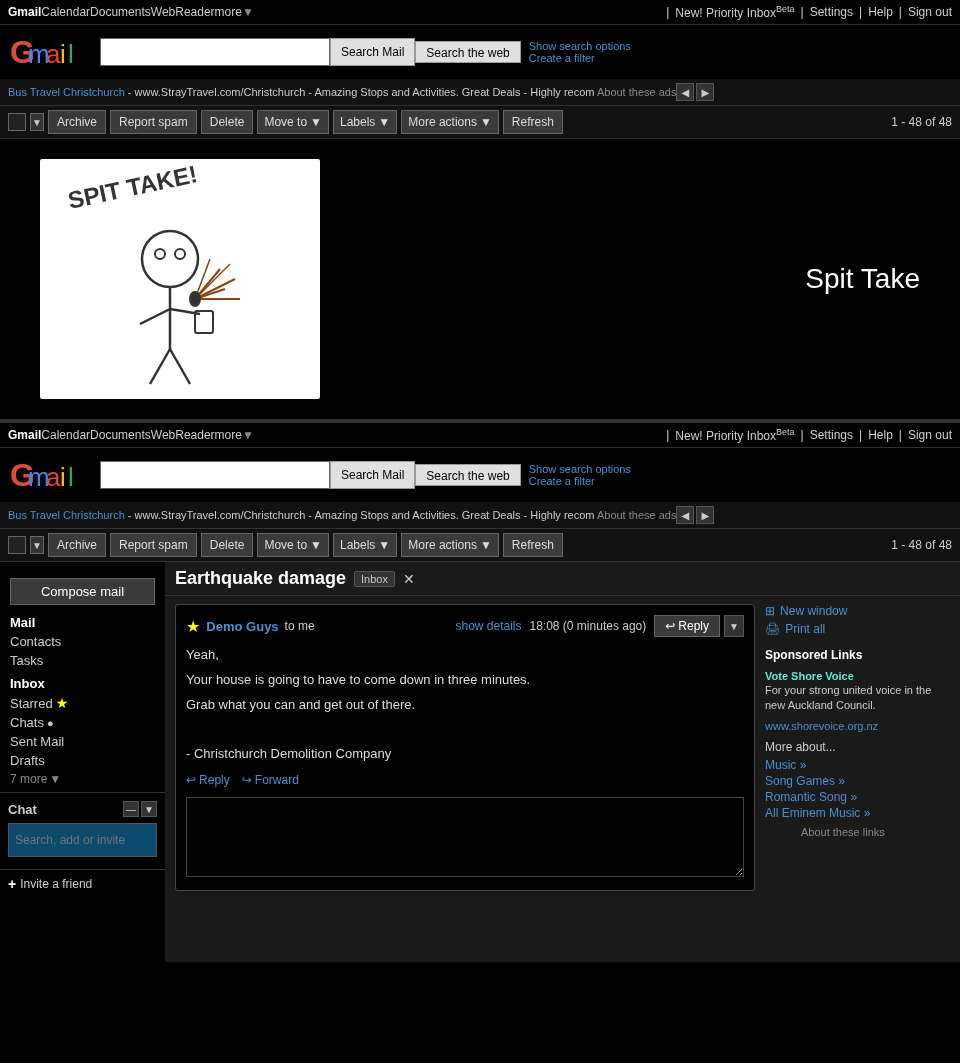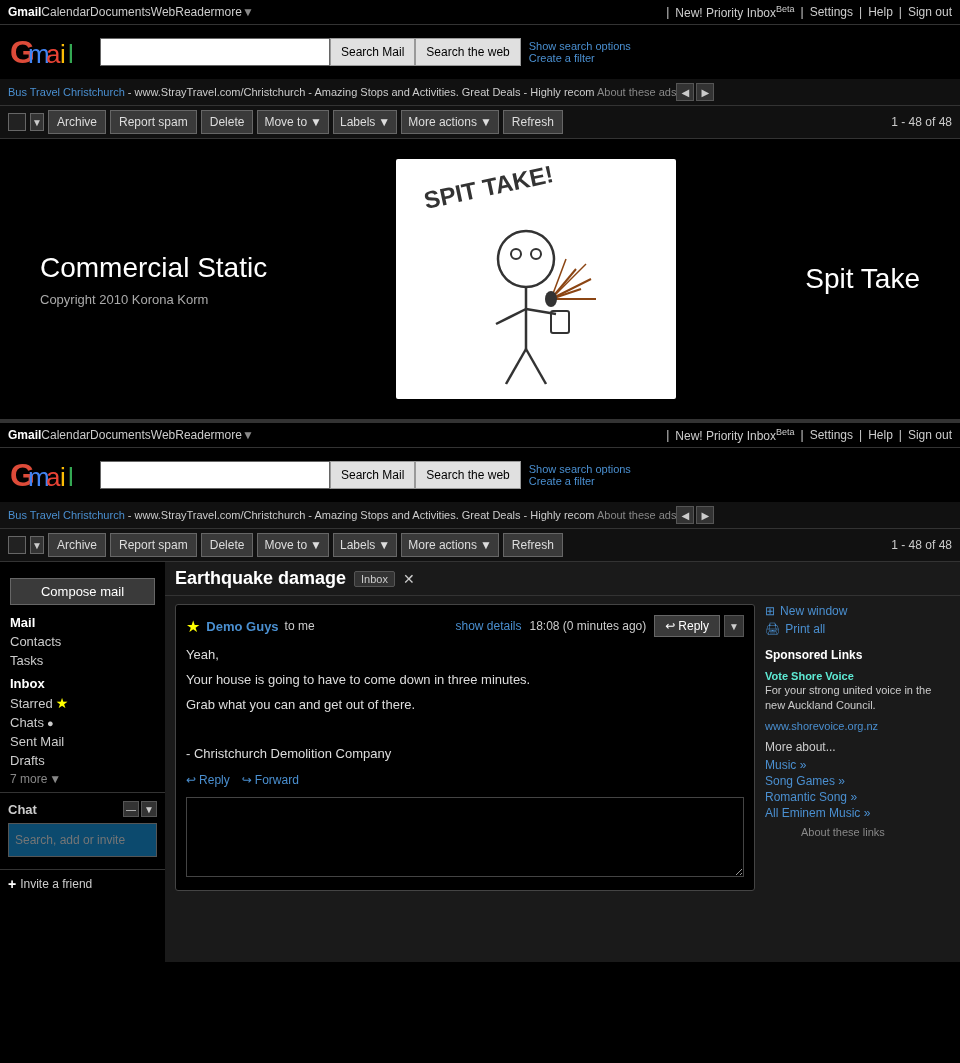--- a/index.html
+++ b/index.html
@@ -48,21 +48,21 @@
       cursor: pointer;
       height: 28px;
     }
     .btn-search-web {
       background: #e0e0e0;
       border: 1px solid #999;
       padding: 4px 10px;
       font-size: 12px;
       color: #000;
       cursor: pointer;
-      height: 28px;
+      height: 22px;
     }
     .search-options { margin-left: 8px; font-size: 11px; }
     .search-options a { color: #4a8fd0; text-decoration: none; display: block; }
 
     
     .ad-bar {
       background: #111;
       padding: 4px 8px;
       display: flex;
       align-items: center;
@@ -491,24 +491,20 @@
     <div class="toolbar-dropdown">
       <span>More actions</span>
       <span>▼</span>
     </div>
     <button class="toolbar-btn">Refresh</button>
     <div class="toolbar-spacer"></div>
     <span class="pagination-info">1 - 48 of 48</span>
   </div>
 
   <div class="comic-banner">
-    <div class="comic-left">
-      <div class="comic-title">Commercial Static</div>
-      <div class="comic-copyright">Copyright  2010  Korona  Korm</div>
-    </div>
 
     <div class="comic-image-area">
       <svg width="280" height="240" viewBox="0 0 280 240" style="position:absolute; top:0; left:0;">
 
         <text x="30" y="50" font-family="Arial" font-size="24" font-weight="bold" fill="#333" transform="rotate(-12, 30, 50)">SPIT TAKE!</text>
 
         <line x1="155" y1="140" x2="180" y2="110" stroke="#8B4513" stroke-width="2"></line>
         <line x1="155" y1="140" x2="195" y2="120" stroke="#8B4513" stroke-width="2"></line>
         <line x1="155" y1="140" x2="185" y2="130" stroke="#8B4513" stroke-width="2"></line>
         <line x1="155" y1="140" x2="200" y2="140" stroke="#8B4513" stroke-width="2"></line>

